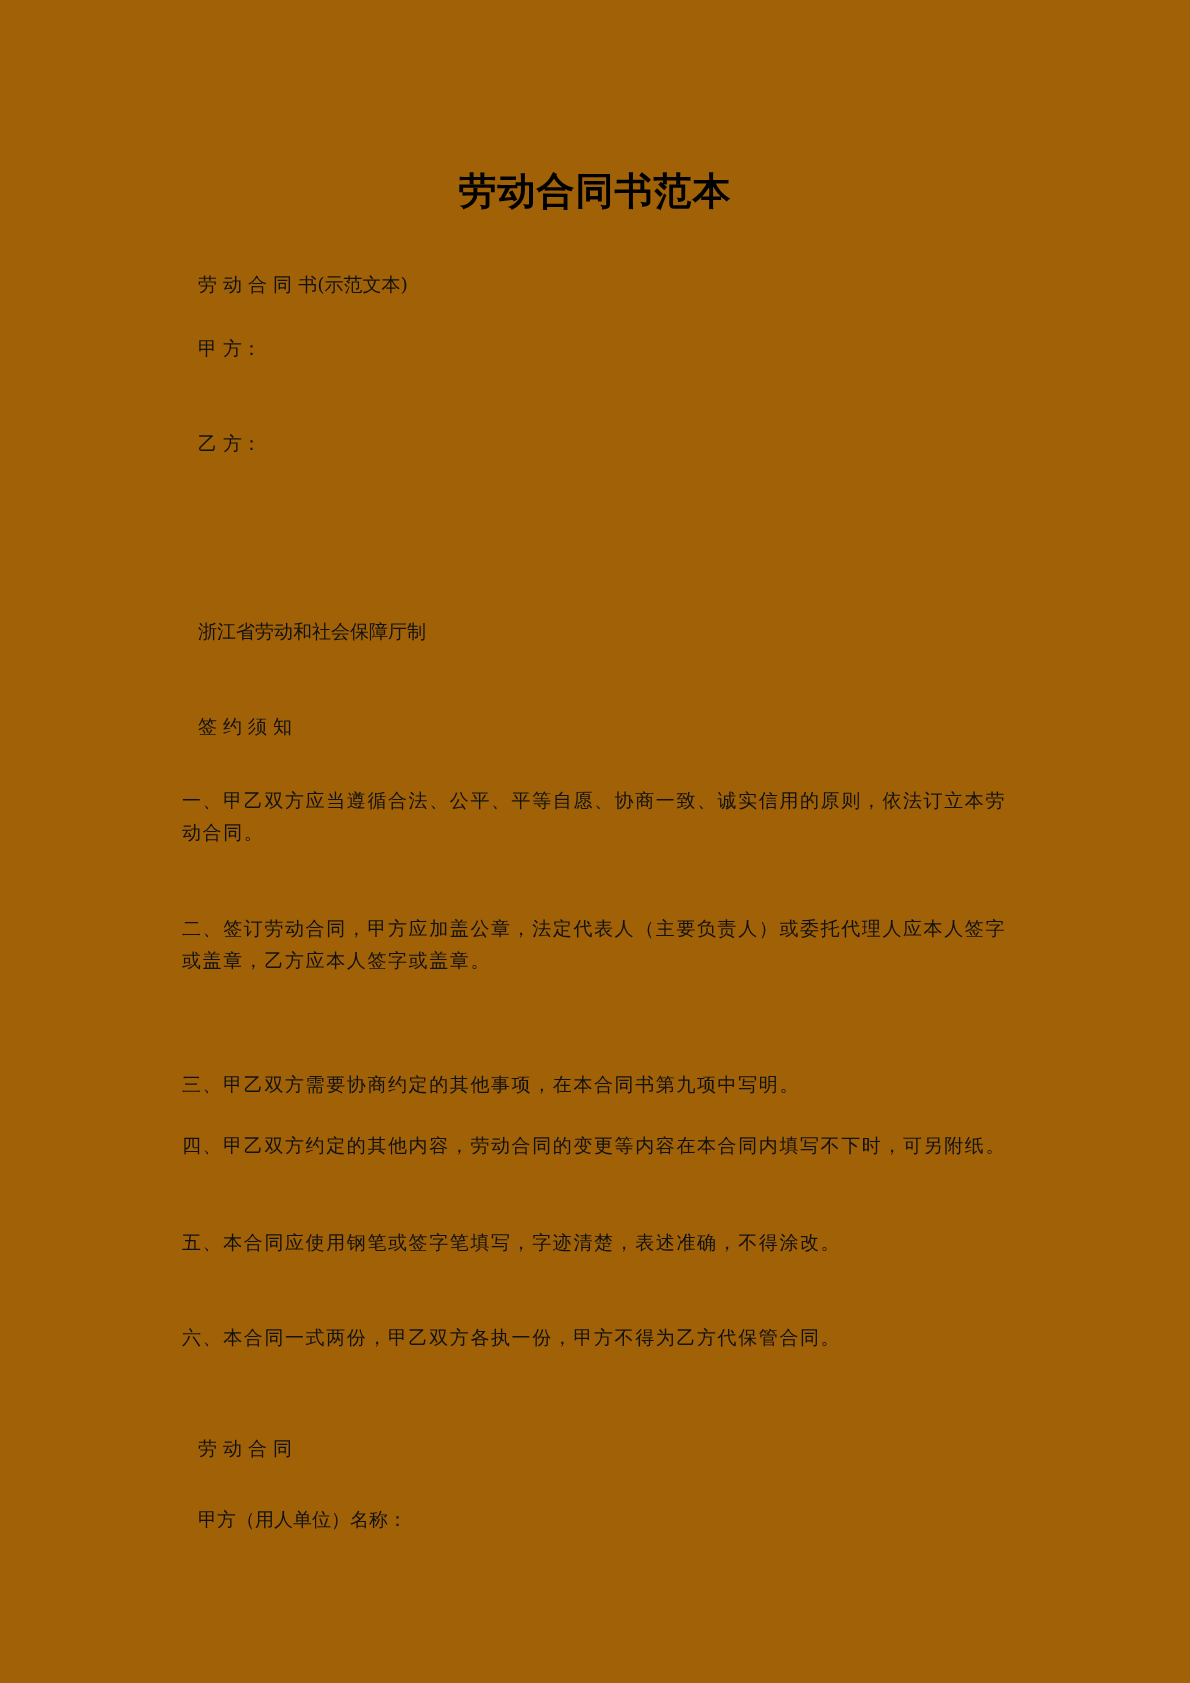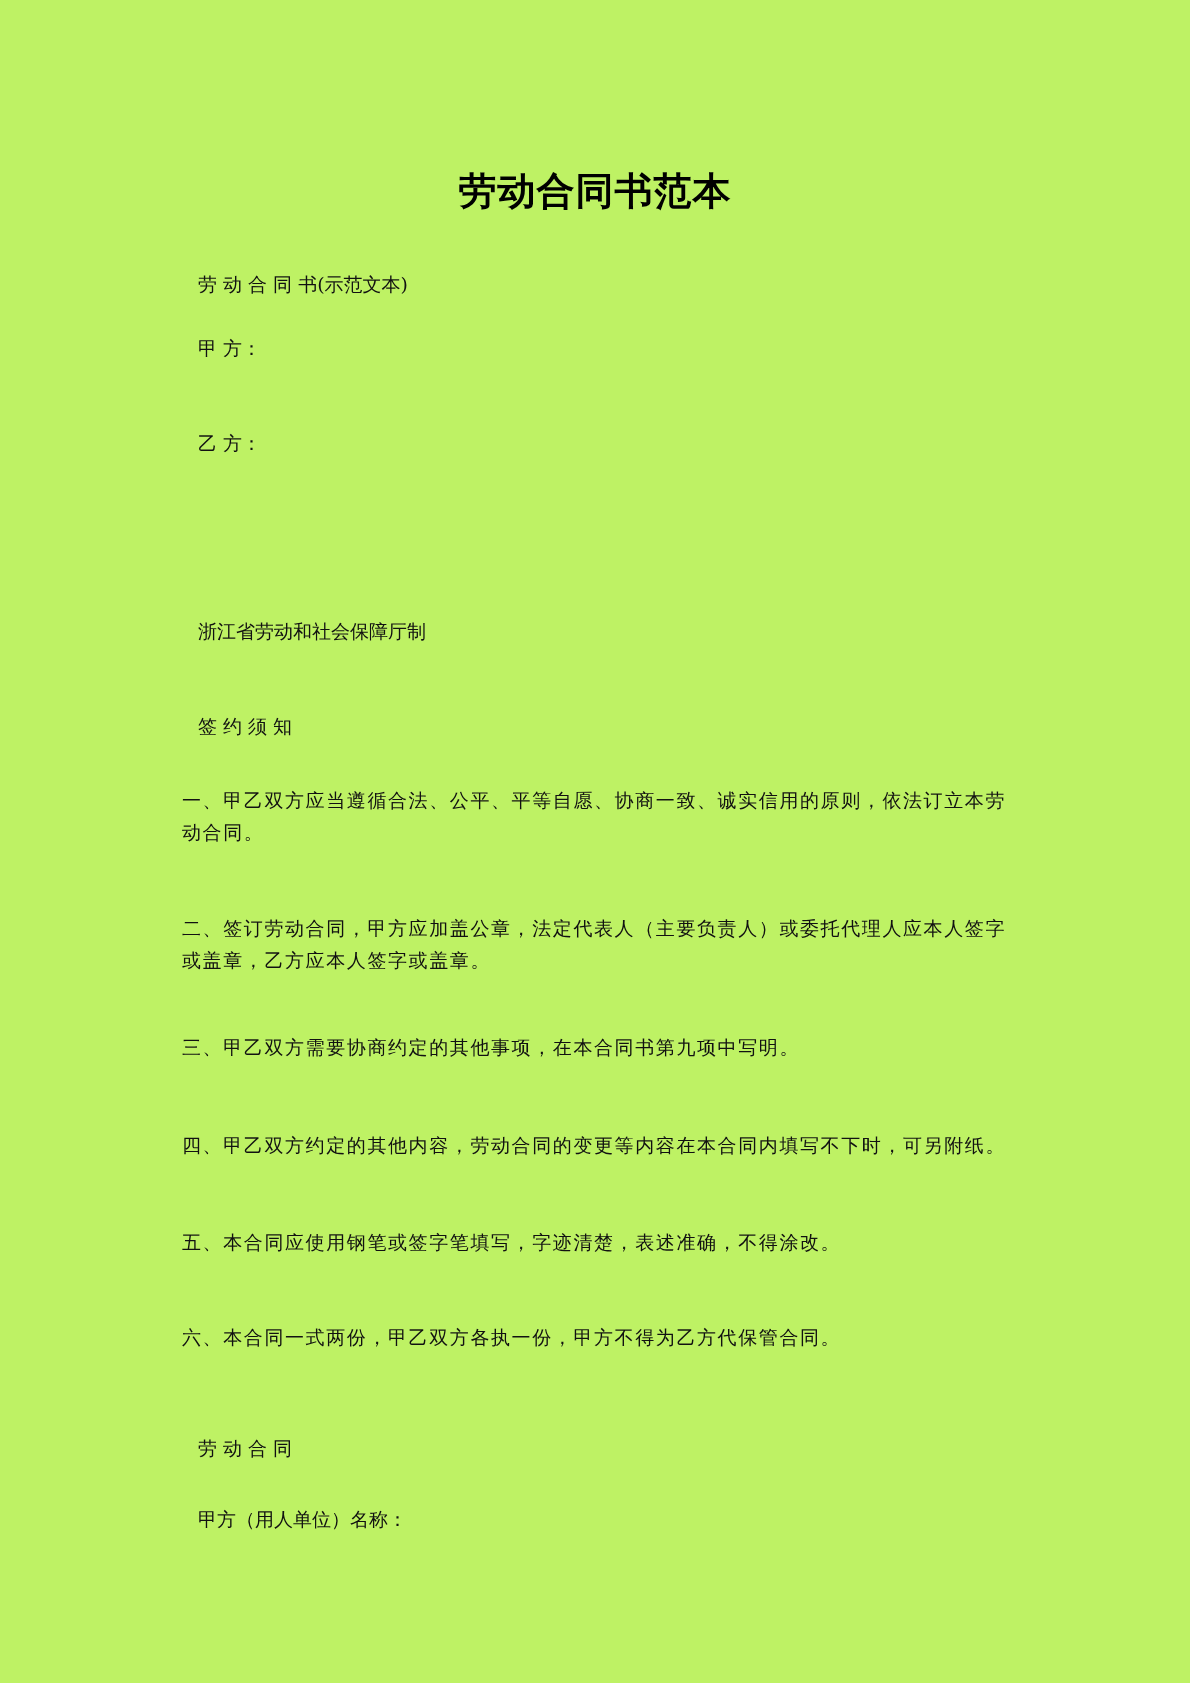--- a/index.html
+++ b/index.html
@@ -13,21 +13,21 @@
       position: relative;
       overflow: hidden;
       color: #111111;
       font-family: "DejaVu Serif", "Liberation Serif", serif;
     }
     .page {
       position: absolute;
       left: 0; top: 0;
       width: 1190px;
       height: 1683px;
-      background: #bef264;
+      background: #a16207;
     }
     .title {
       position: absolute;
       left: 0;
       width: 1190px;
       top: 166px;
       text-align: center;
       font-size: 38px;
       font-weight: bold;
       letter-spacing: 1px;
@@ -77,21 +77,21 @@
 
 
   <p class="line" style="top:599px;">浙江省劳动和社会保障厅制</p>
 
   <p class="line" style="top:694px;">签 约 须 知</p>
 
   <p class="para" style="top:912px;">二、签订劳动合同，甲方应加盖公章，法定代表人（主要负责人）或委托代理人应本人签字或盖章，乙方应本人签字或盖章。</p>
 
   <p class="para" style="top:784px;">一、甲乙双方应当遵循合法、公平、平等自愿、协商一致、诚实信用的原则，依法订立本劳动合同。</p>
 
-  <p class="para" style="top:1032px;font-family:Liberation Serif, serif;">三、甲乙双方需要协商约定的其他事项，在本合同书第九项中写明。</p>
+  <p class="para" style="top:1068px;">三、甲乙双方需要协商约定的其他事项，在本合同书第九项中写明。</p>
 
   <p class="para" style="top:1129px;">四、甲乙双方约定的其他内容，劳动合同的变更等内容在本合同内填写不下时，可另附纸。</p>
 
   <p class="para" style="top:1226px;">五、本合同应使用钢笔或签字笔填写，字迹清楚，表述准确，不得涂改。</p>
 
   <p class="para" style="top:1321px;">六、本合同一式两份，甲乙双方各执一份，甲方不得为乙方代保管合同。</p>
 
   <p class="line" style="top:1416px;">劳 动 合 同</p>
 
   <p class="line" style="top:1487px;">甲方（用人单位）名称：</p>

